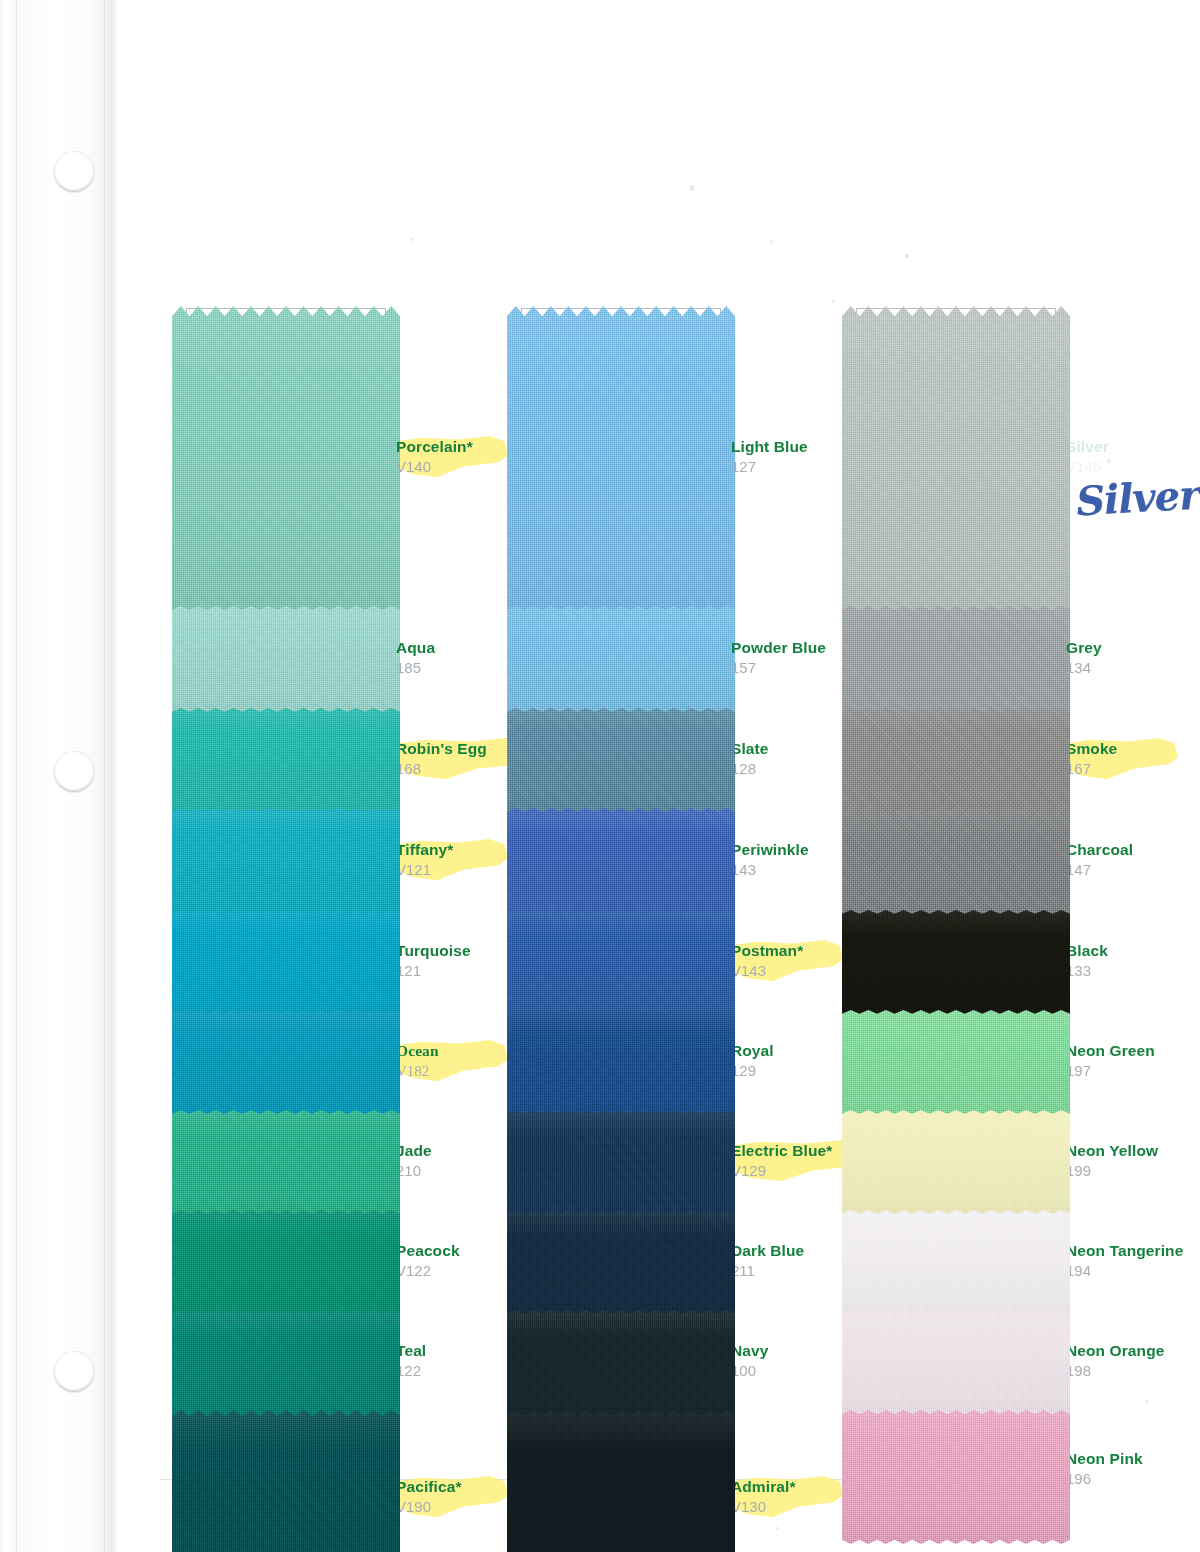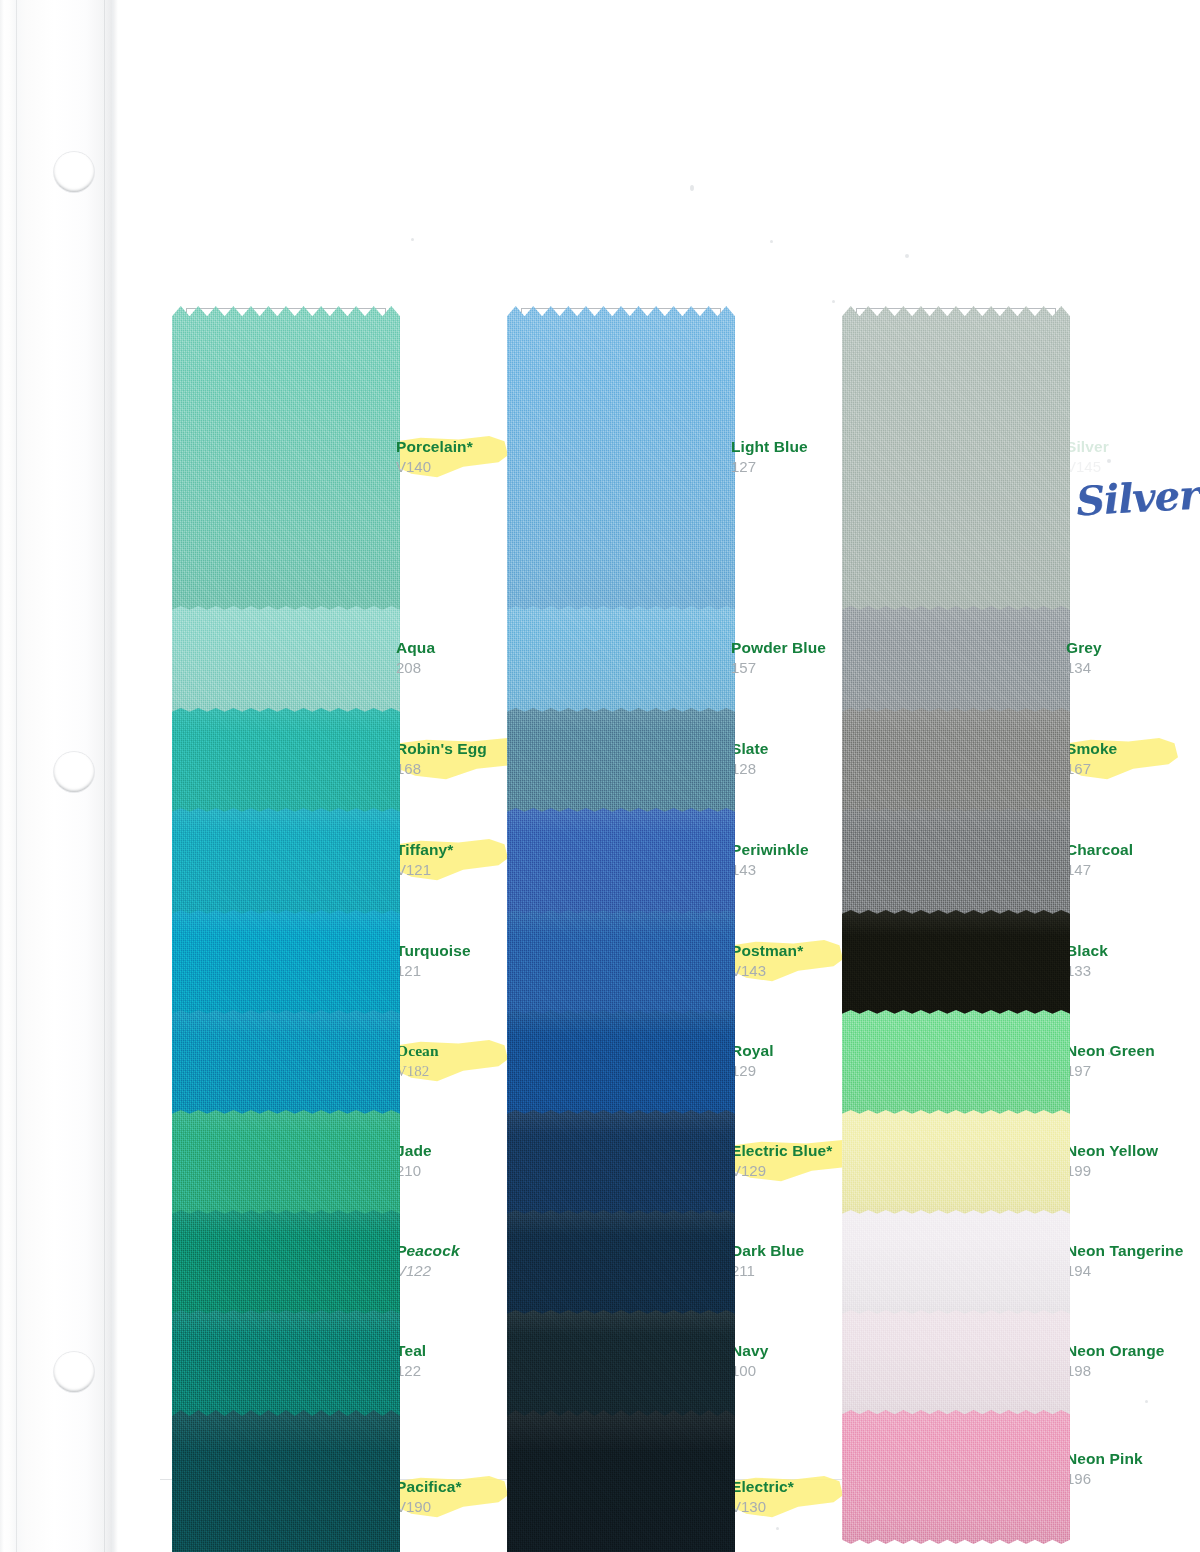--- a/index.html
+++ b/index.html
@@ -293,21 +293,21 @@
   <div class="speck" style="left:1145px; top:1400px; width:3px; height:3px;"></div>
 
 <div class="labels" style="left: 396px;">
       <div class="label hl" style="top: 132px;">
         <div class="hl-mark"></div>
         <div class="label-name">Porcelain*</div>
         <div class="label-code">V140</div>
       </div>
       <div class="label" style="top: 333px;">
         <div class="label-name">Aqua</div>
-        <div class="label-code">208</div>
+        <div class="label-code">185</div>
       </div>
       <div class="label hl wide" style="top: 434px;">
         <div class="hl-mark"></div>
         <div class="label-name">Robin's Egg</div>
         <div class="label-code">168</div>
       </div>
       <div class="label hl" style="top: 535px;">
         <div class="hl-mark"></div>
         <div class="label-name">Tiffany*</div>
         <div class="label-code">V121</div>
@@ -318,21 +318,21 @@
       </div>
       <div class="label hl" style="top: 736px; font-family: Liberation Serif, serif;">
         <div class="hl-mark"></div>
         <div class="label-name">Ocean</div>
         <div class="label-code">V182</div>
       </div>
       <div class="label" style="top: 836px;">
         <div class="label-name">Jade</div>
         <div class="label-code">210</div>
       </div>
-      <div class="label" style="top: 936px; font-style: italic;">
+      <div class="label" style="top: 936px;">
         <div class="label-name">Peacock</div>
         <div class="label-code">V122</div>
       </div>
       <div class="label" style="top: 1036px;">
         <div class="label-name">Teal</div>
         <div class="label-code">122</div>
       </div>
       <div class="label hl" style="top: 1172px;">
         <div class="hl-mark"></div>
         <div class="label-name">Pacifica*</div>
@@ -373,21 +373,21 @@
       <div class="label" style="top: 936px;">
         <div class="label-name">Dark Blue</div>
         <div class="label-code">211</div>
       </div>
       <div class="label" style="top: 1036px;">
         <div class="label-name">Navy</div>
         <div class="label-code">100</div>
       </div>
       <div class="label hl" style="top: 1172px;">
         <div class="hl-mark"></div>
-        <div class="label-name">Electric*</div>
+        <div class="label-name">Admiral*</div>
         <div class="label-code">V130</div>
       </div>
     </div>
     <div class="labels" style="left: 1066px;">
       <div class="label" style="top: 132px; opacity: 0.16;">
         <div class="label-name">Silver</div>
         <div class="label-code">V145</div>
       </div>
       <div class="label" style="top: 333px;">
         <div class="label-name">Grey</div>

